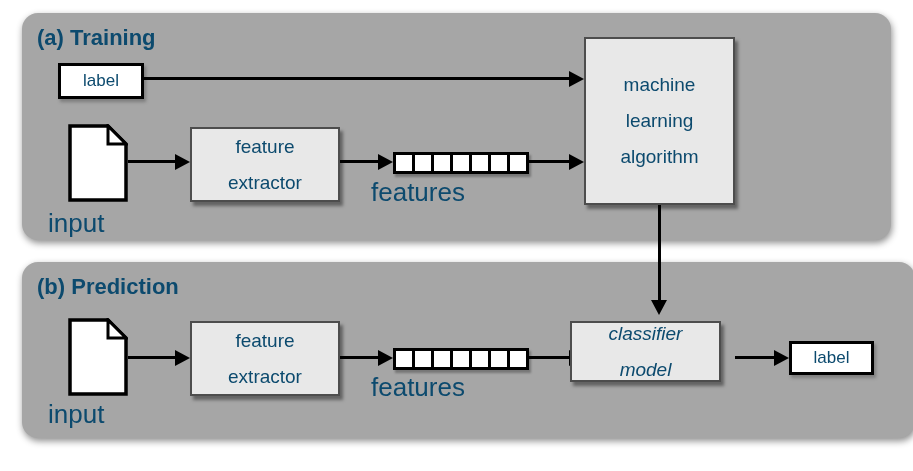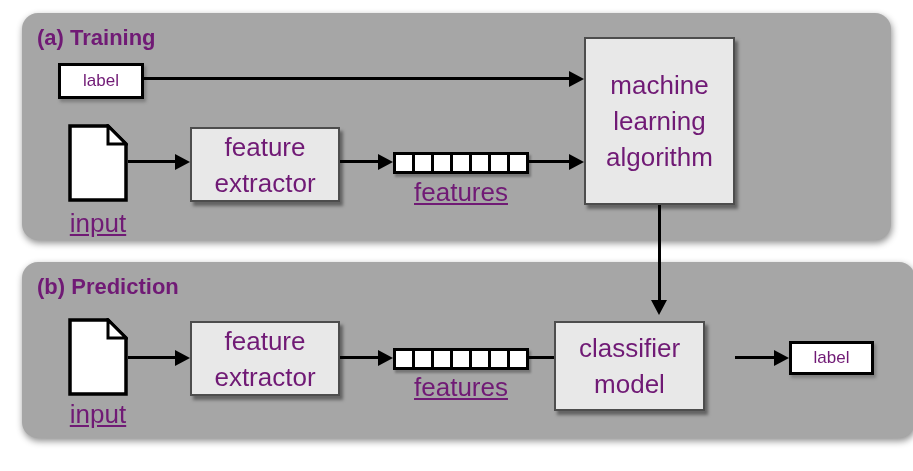--- a/index.html
+++ b/index.html
@@ -1,20 +1,20 @@
 <!DOCTYPE html>
 <html style="--page_bg: #ffffff; --panel_bg: #a6a6a6; --node_fill: #e8e8e8; --node_border: #4d4d4d; --white_fill: #ffffff; --line: #000000;"><head>
 <meta charset="utf-8">
 <style>
   html,body { margin:0; padding:0; background:#fff; }
   .stage {
     position:relative; width:913px; height:471px;
     background:var(--page_bg,#ffffff);
     font-family:"Liberation Sans", sans-serif;
-    color:#701a75; overflow:hidden;
+    color:#0c4a6e; overflow:hidden;
   }
   .panel {
     position:absolute; left:22px; width:869px;
     background:var(--panel_bg,#a6a6a6);
     border-radius:16px;
     box-shadow:1px 3px 7px rgba(0,0,0,0.45);
   }
   #panel-training  { top:13px;  height:227px; }
   #panel-prediction{ top:262px; height:176px;padding-left:24px; }
 
@@ -30,25 +30,25 @@
     display:flex; align-items:center; justify-content:center;
     font-size:17px;
     box-shadow:2px 3px 3px rgba(50,50,50,0.35);
   }
   .gray-box {
     position:absolute; box-sizing:border-box;
     background:var(--node_fill,#e8e8e8);
     border:2px solid var(--node_border,#4d4d4d);
     box-shadow:3px 4px 3px rgba(45,45,45,0.55);
     display:flex; align-items:center; justify-content:center;
-    text-align:center; font-size:26px; line-height:36px;
+    text-align:center; font-size:19px; line-height:36px;
     white-space:pre-line;
   }
   .caption {
-    position:absolute; font-size:26px; line-height:28px; text-align:center;text-decoration:underline;
+    position:absolute; font-size:26px; line-height:28px; 
   }
 
   
   .harrow { position:absolute; height:16px; }
   .harrow .shaft {
     position:absolute; left:0; right:14px; top:6px; height:3px;
     background:var(--line,#000);
   }
   .harrow .head {
     position:absolute; right:0; top:0; width:0; height:0;
@@ -176,21 +176,21 @@
         <div class="cell"></div>
         <div class="cell"></div>
       </div>
     <div class="caption" style="left:349px; top:111px; width:180px;">features</div>
 
     <div class="harrow" style="left:507px; top:88px; width:55px;">
       <div class="shaft"></div>
       <div class="head"></div>
     </div>
 
-    <div class="gray-box" style="left:532px; top:59px; width:151px; height:90px;">classifier
+    <div class="gray-box" style="left:548px; top:59px; width:151px; height:61px;font-style:italic;">classifier
 model</div>
 
     <div class="harrow" style="left:713px; top:88px; width:54px;">
       <div class="shaft"></div>
       <div class="head"></div>
     </div>
 
     <div class="white-box" style="left:767px; top:79px; width:85px; height:34px;">
       <span>label</span>
     </div>

